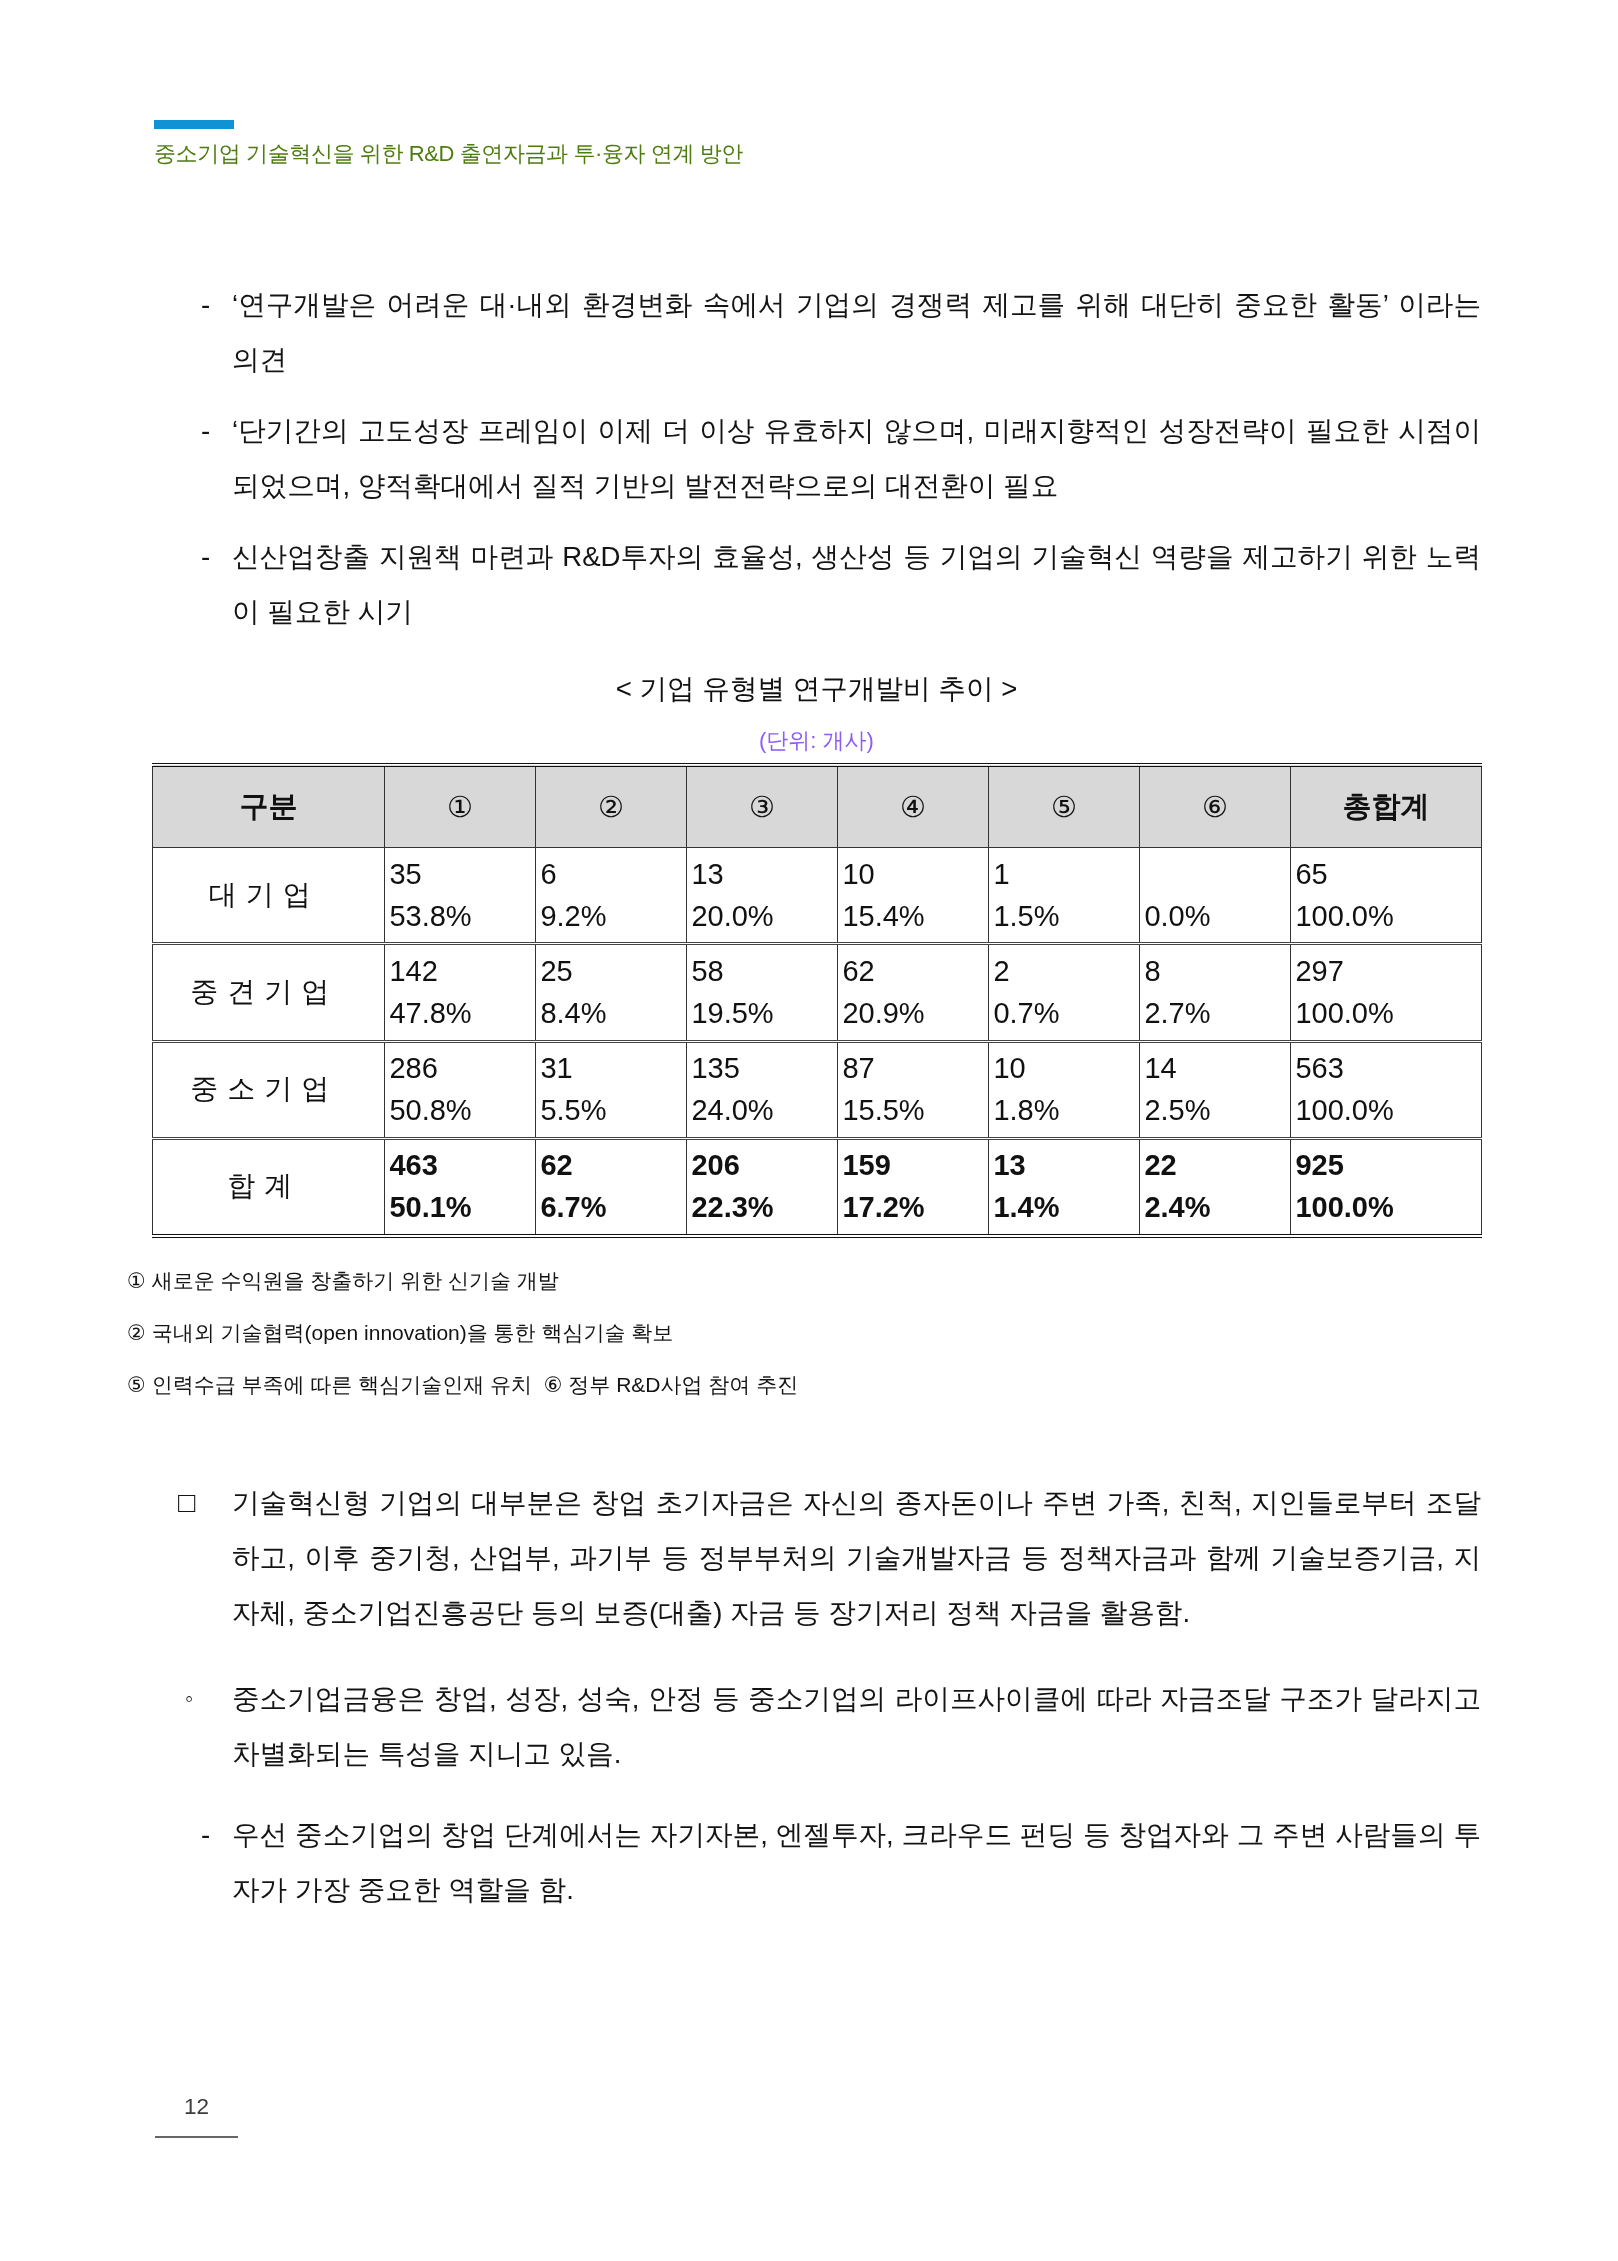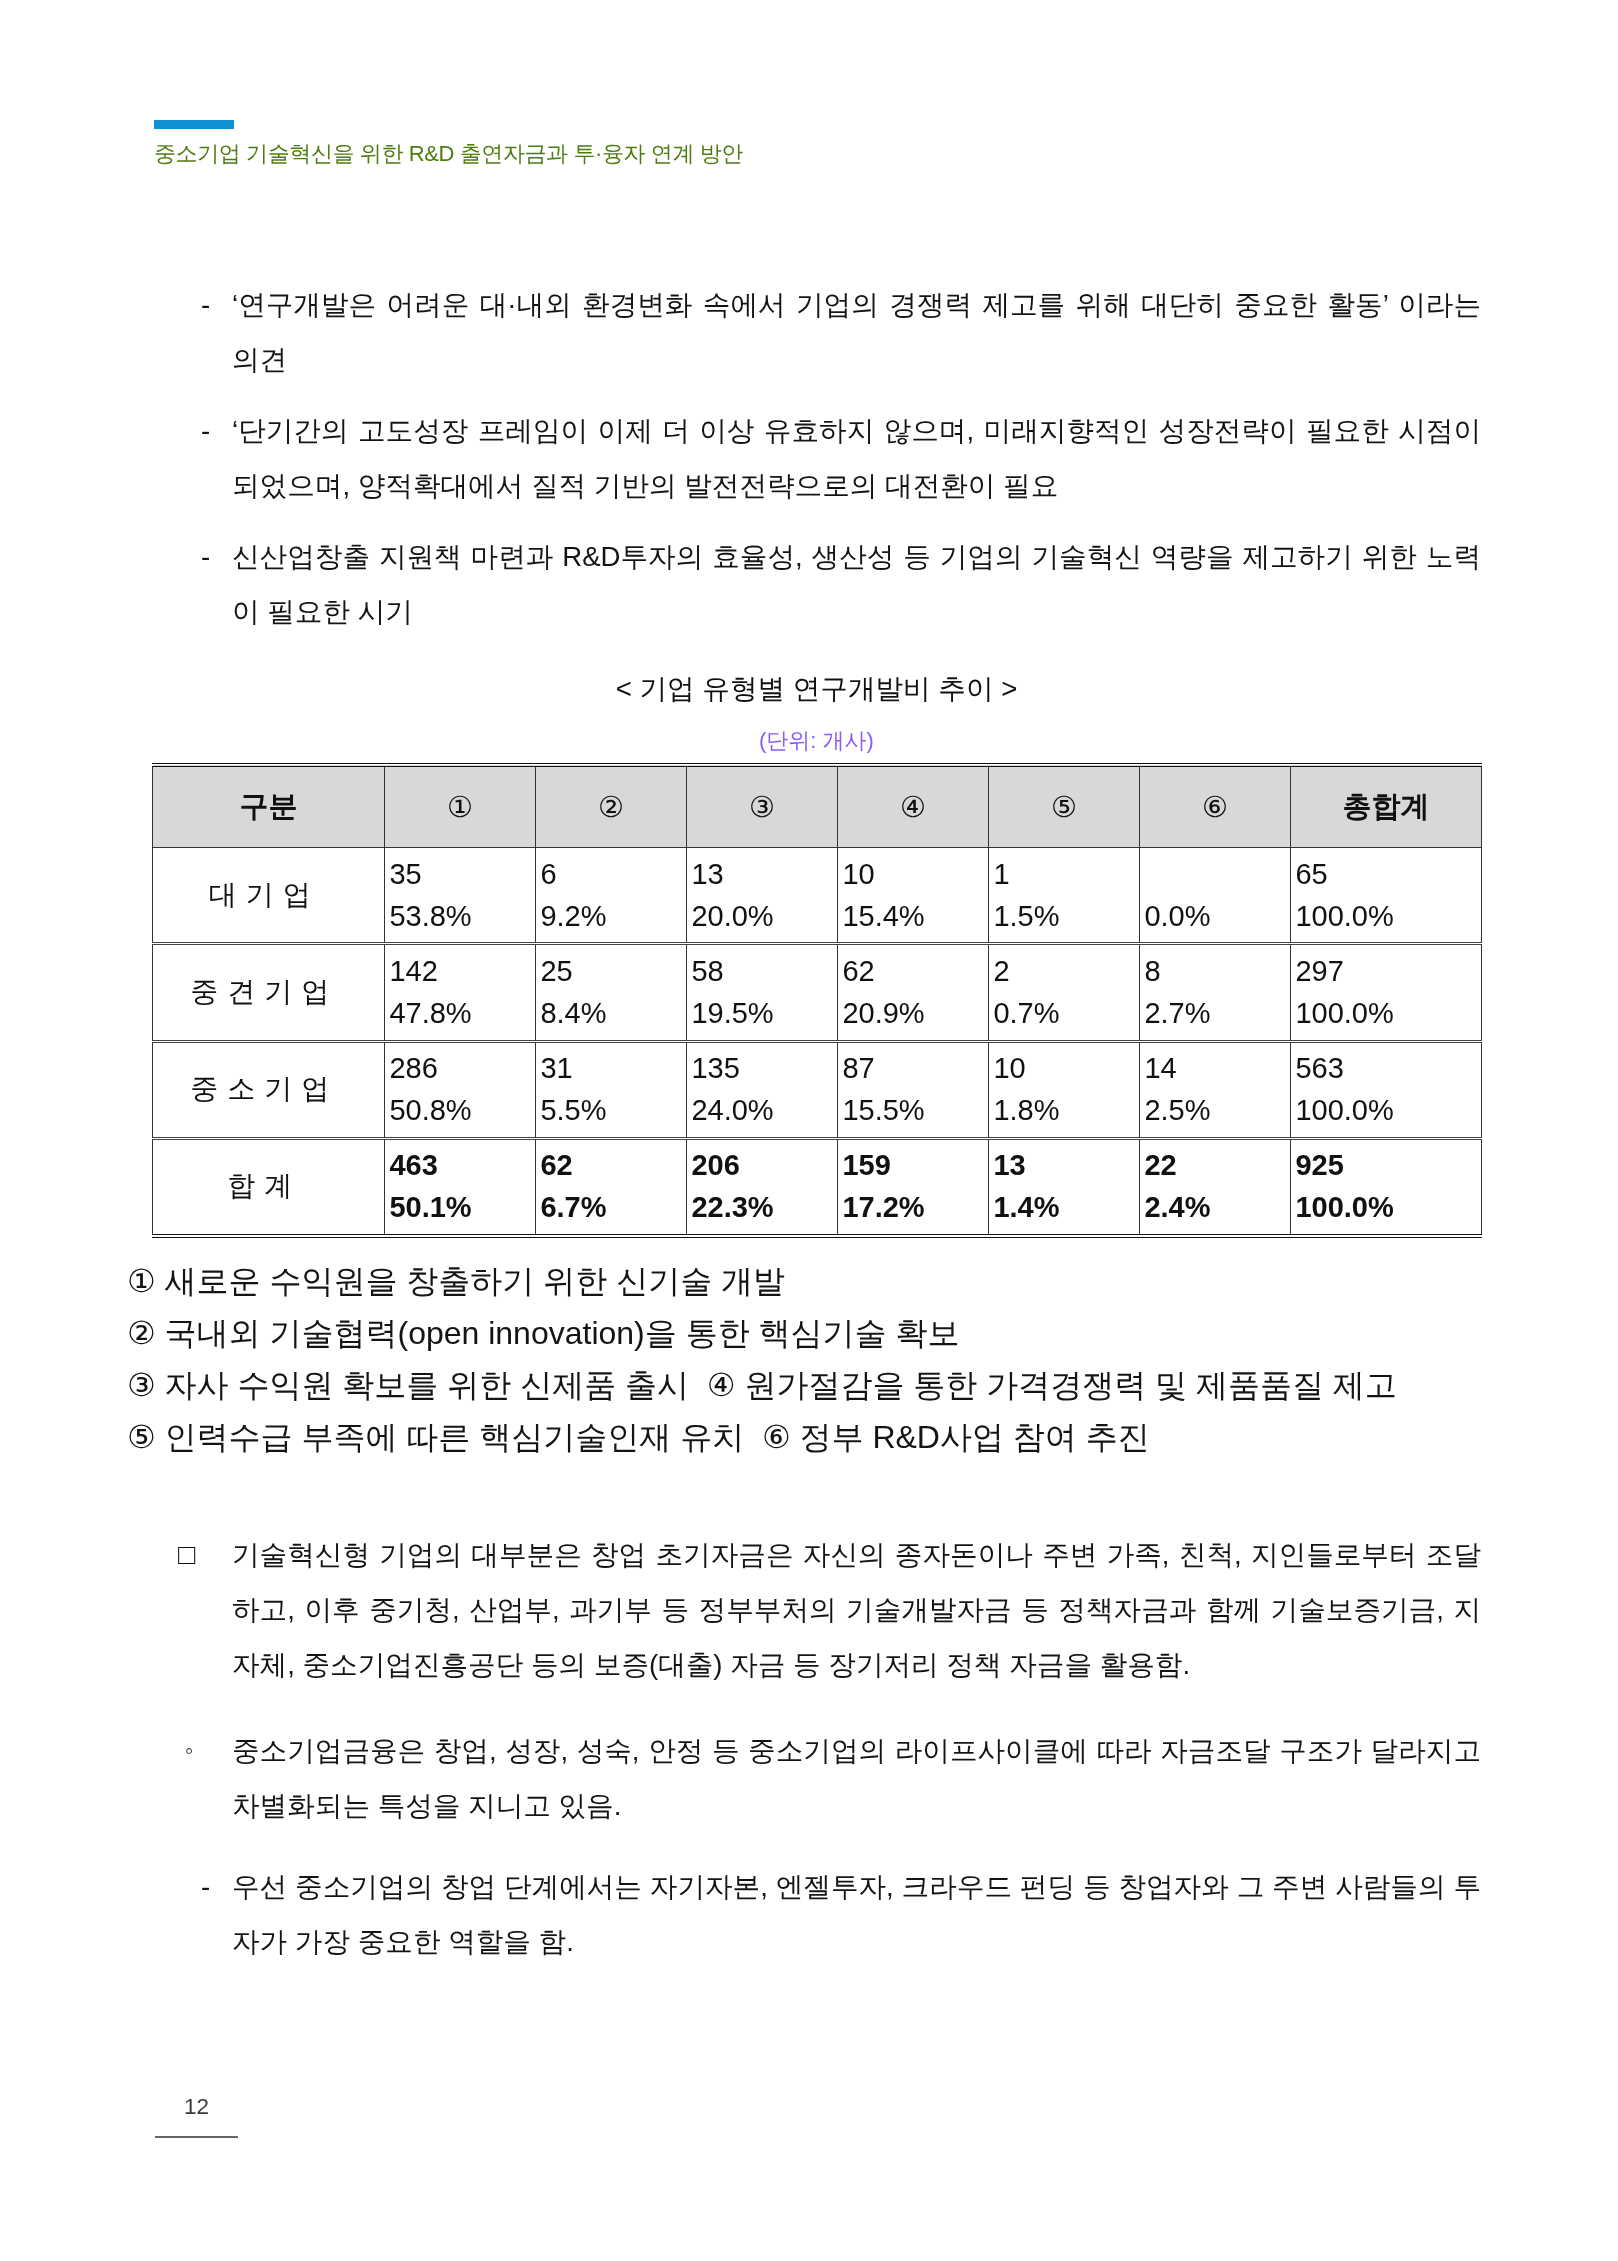--- a/index.html
+++ b/index.html
@@ -38,21 +38,21 @@
   table.rd tbody td { padding:4.4px 13px 5.8px 4.4px; vertical-align:middle; }
   table.rd tbody tr { border-top:3.6px double #444; }
   table.rd tbody tr:first-child { border-top:none; }
   table.rd tbody tr:last-child { border-bottom:4.4px double #111; }
   td.row-label { text-align:center; font-size:28px; letter-spacing:0.32em; padding-left:0.32em; }
   .num { text-align:left; font-size:29px; line-height:42px; white-space:nowrap; }
   .num:empty::before { content:"\00a0"; }
   tr.total .num { font-weight:bold; }
   
   .footnotes { margin-top:17.4px; margin-left:-25px; }
-  .footnote { font-size:32px; line-height:52px; color:#141414; white-space:pre-wrap; }
+  .footnote { font-size:21px; line-height:52px; color:#141414; white-space:pre-wrap; }
   
   .gap-big { margin-top:64px; }
   .gap-mid { margin-top:30.5px; }
   .gap-sml { margin-top:26px; }
   
   .page-num-wrap {
     position:absolute; left:155px; top:2094px; width:83px; text-align:center;
     border-bottom:2.9px solid #666; padding-bottom:16px;
   }
   .page-num { font-size:22.5px; color:#3c3c3c; }
@@ -230,21 +230,20 @@
               <div class="num">925</div>
               <div class="num">100.0%</div>
             </td>
         </tr>
       </tbody>
     </table>
 
     <div class="footnotes">
       <div class="footnote">① 새로운 수익원을 창출하기 위한 신기술 개발</div>
       <div class="footnote">② 국내외 기술협력(open innovation)을 통한 핵심기술 확보</div>
-      <div class="footnote">③ 자사 수익원 확보를 위한 신제품 출시  ④ 원가절감을 통한 가격경쟁력 및 제품품질 제고</div>
       <div class="footnote">⑤ 인력수급 부족에 따른 핵심기술인재 유치  ⑥ 정부 R&amp;D사업 참여 추진</div>
     </div>
 
     <div class="para square gap-big">
       <span class="marker">□</span>
       <span>기술혁신형 기업의 대부분은 창업 초기자금은 자신의 종자돈이나 주변 가족, 친척, 지인들로부터 조달하고, 이후 중기청, 산업부, 과기부 등 정부부처의 기술개발자금 등 정책자금과 함께 기술보증기금, 지자체, 중소기업진흥공단 등의 보증(대출) 자금 등 장기저리 정책 자금을 활용함.</span>
     </div>
     <div class="para circle gap-mid">
       <span class="marker">◦</span>
       <span>중소기업금융은 창업, 성장, 성숙, 안정 등 중소기업의 라이프사이클에 따라 자금조달 구조가 달라지고 차별화되는 특성을 지니고 있음.</span>

